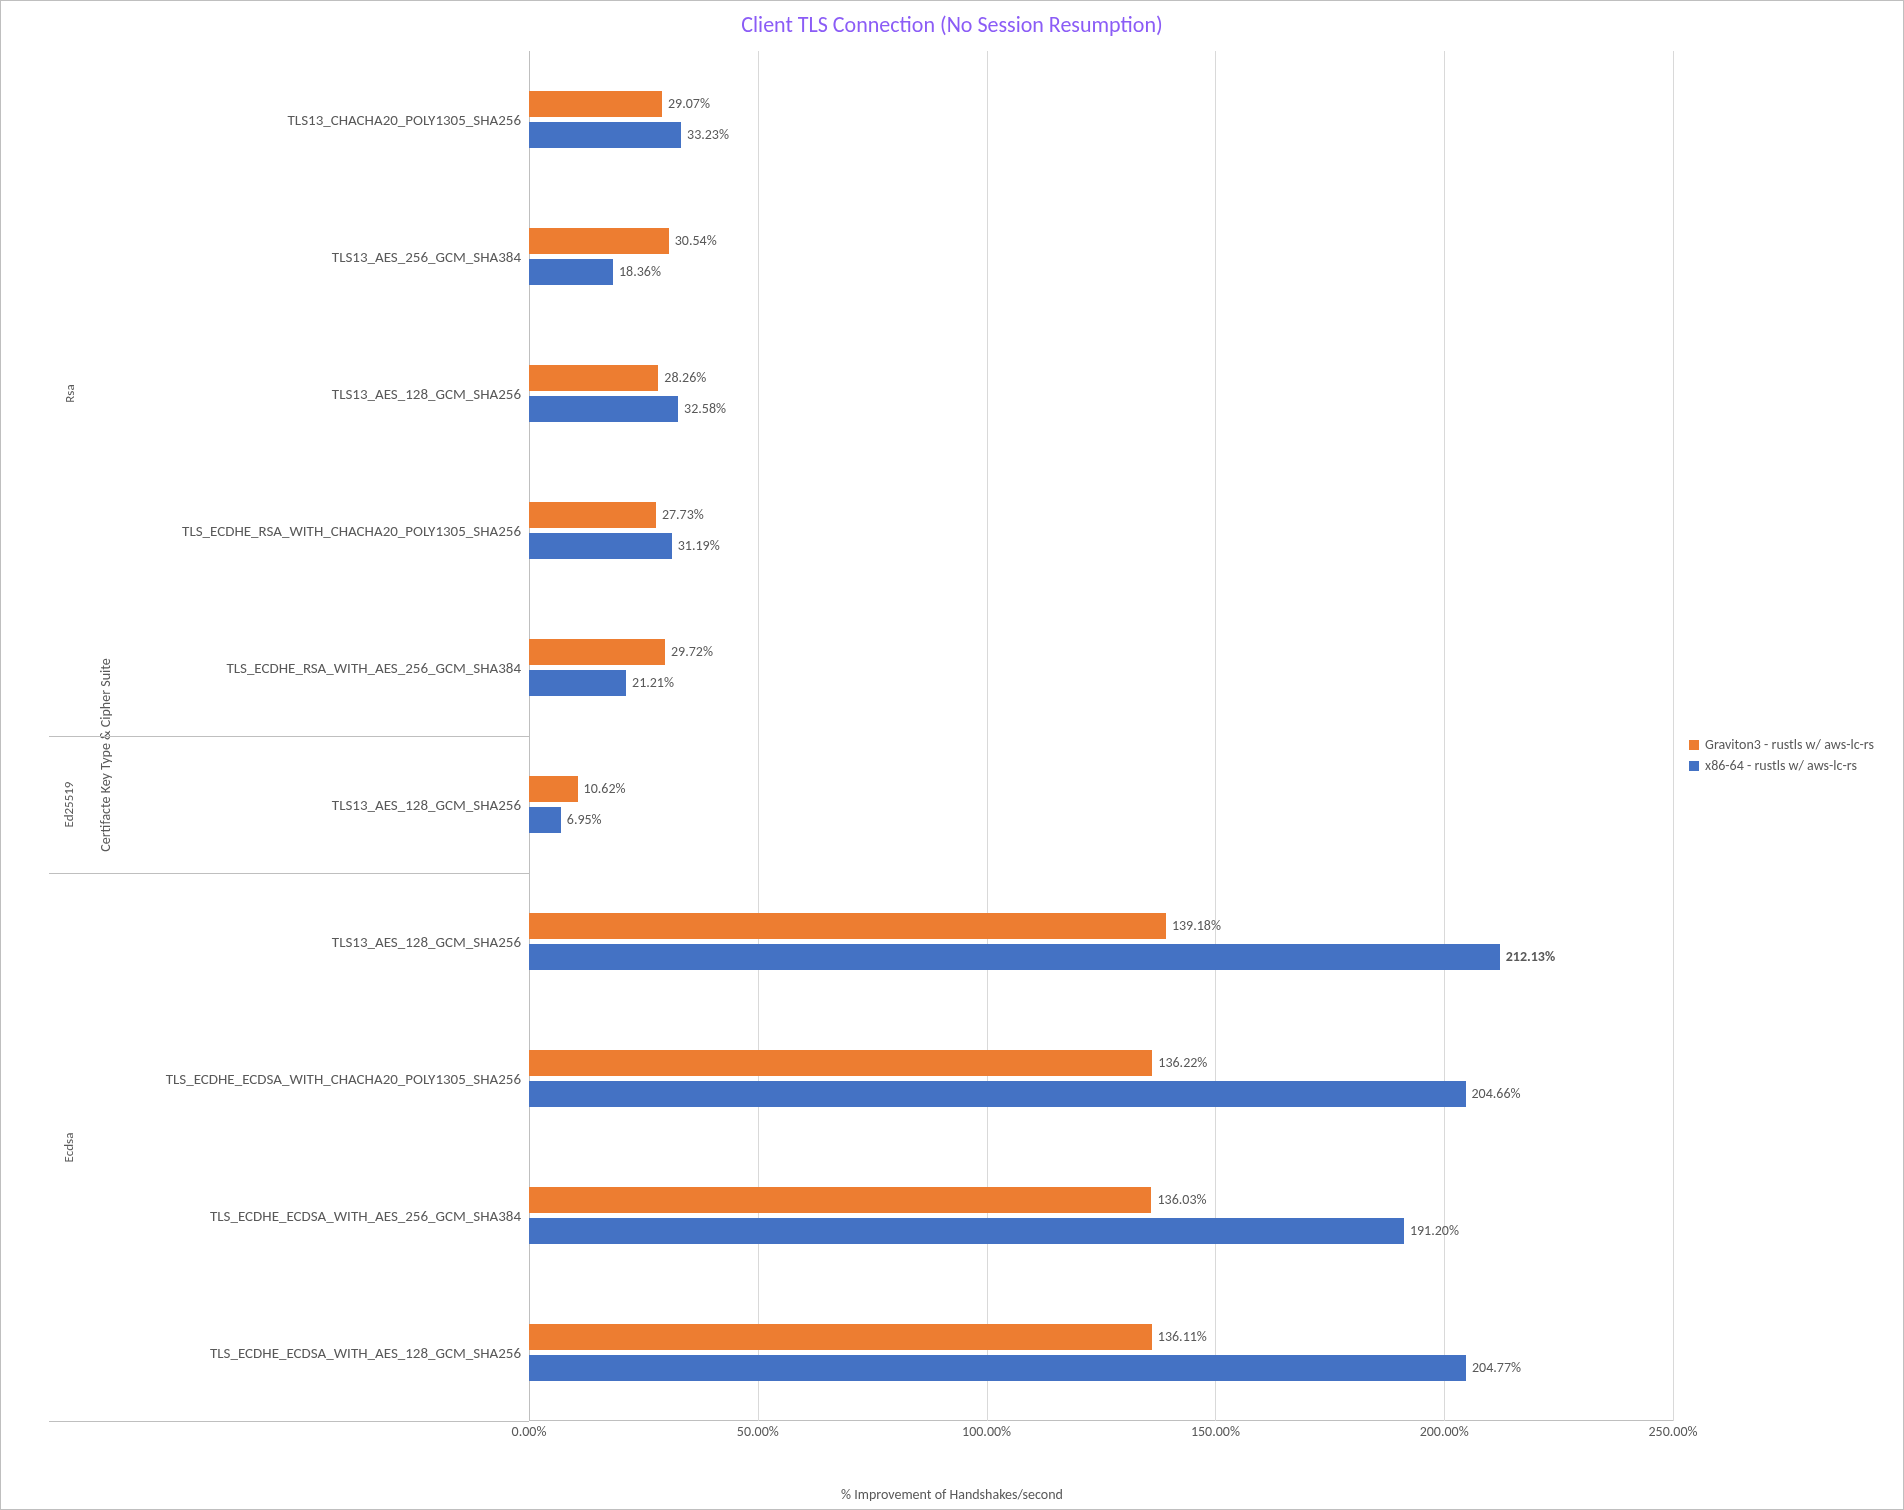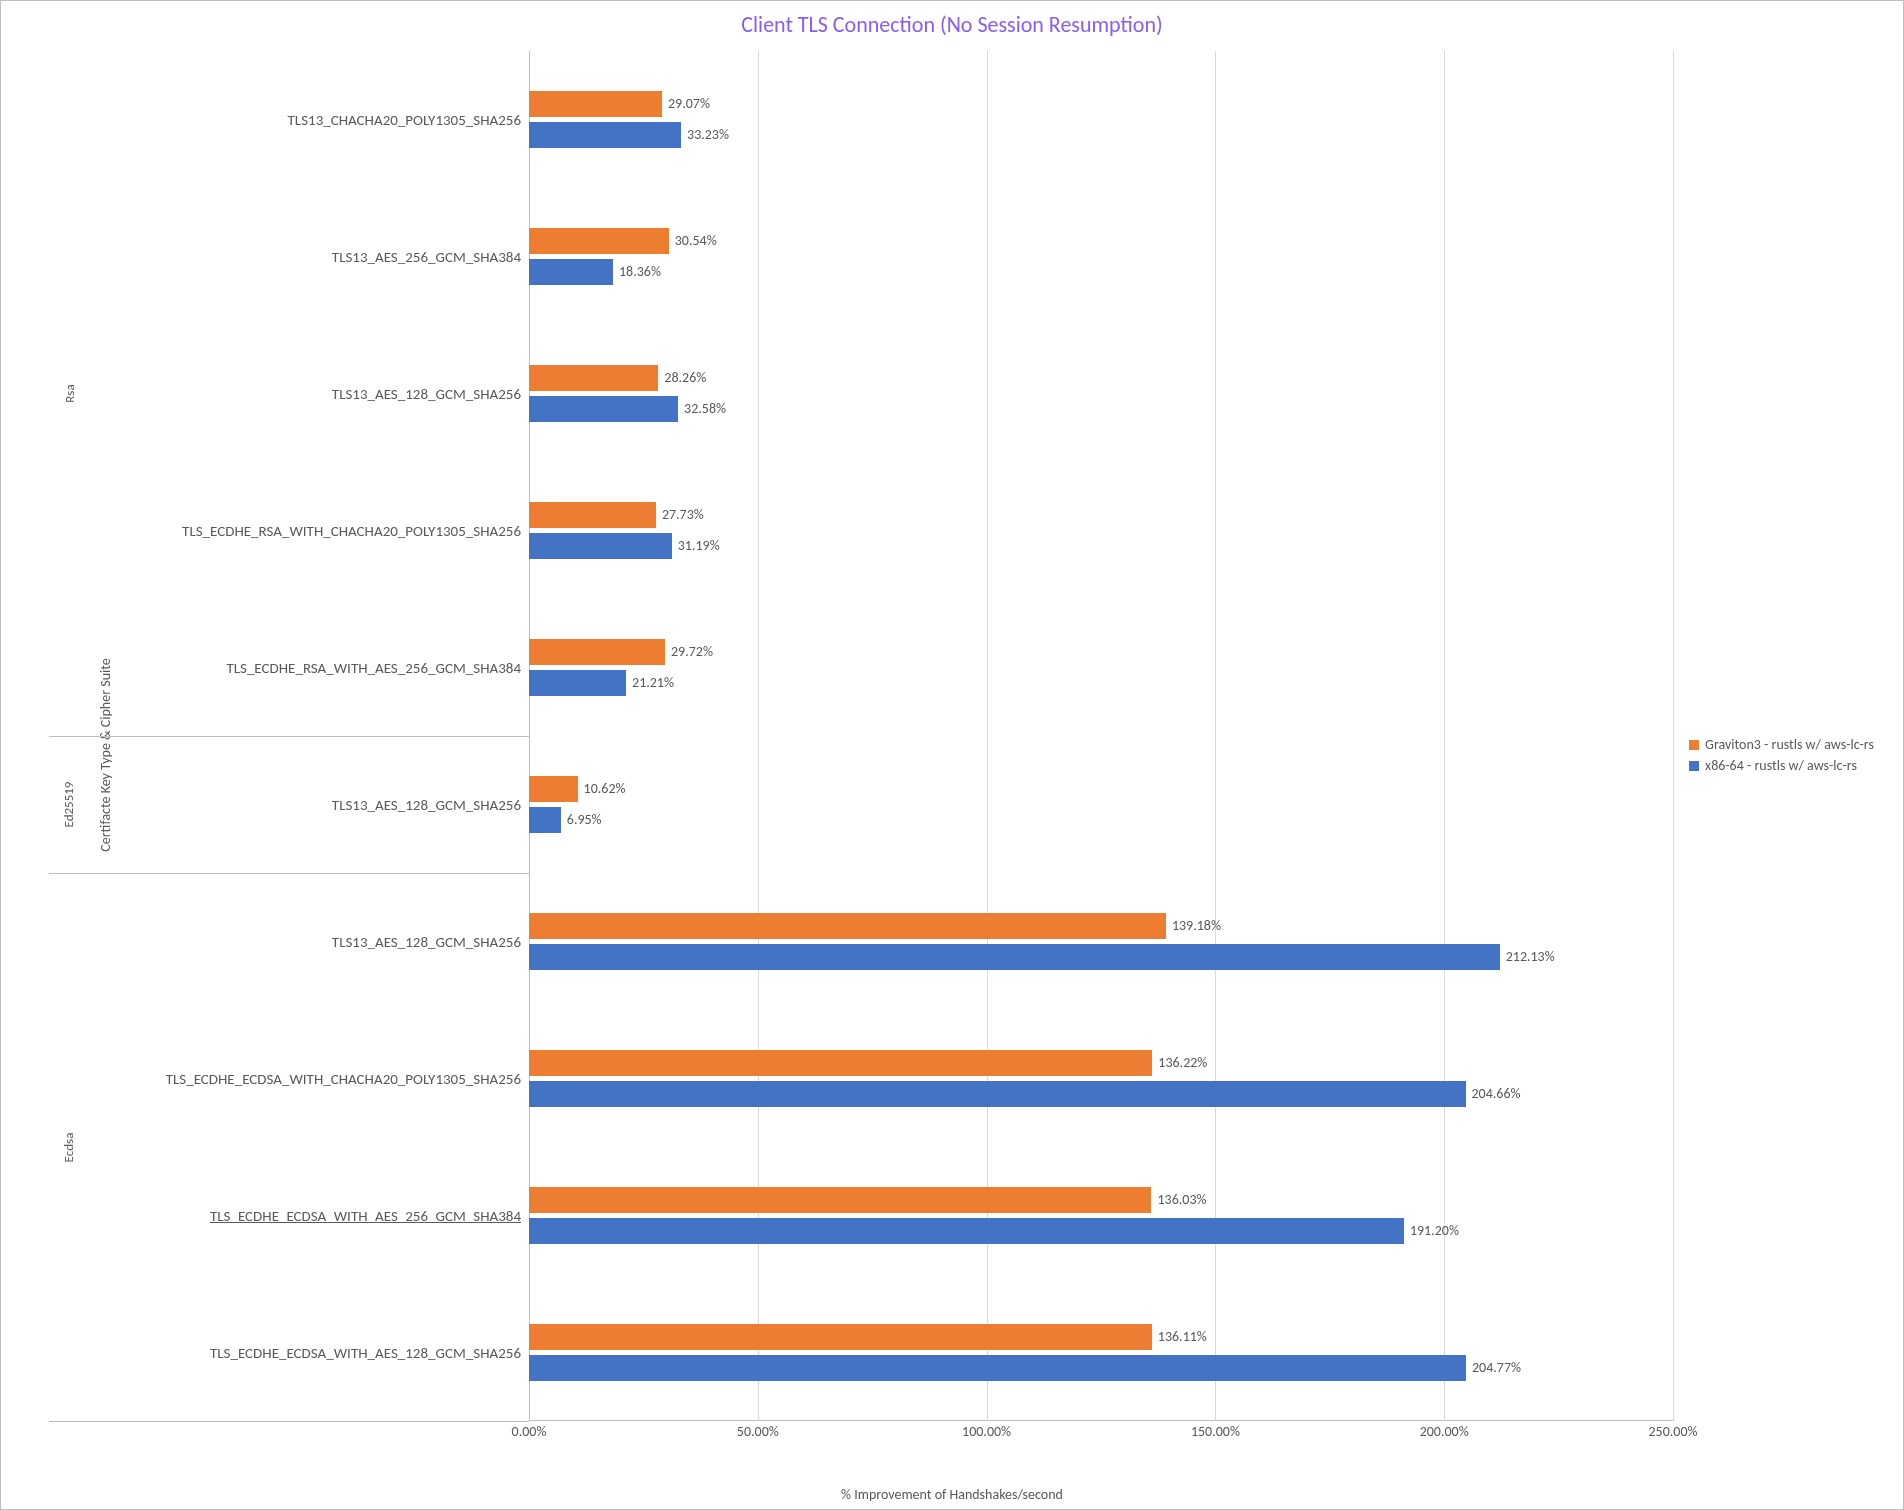--- a/index.html
+++ b/index.html
@@ -206,21 +206,21 @@
         </div>
       <div class="cipher-col" id="cipher-col">
           <div class="cipher-label" style="top: 0%; height: 10%;">TLS13_CHACHA20_POLY1305_SHA256</div>
           <div class="cipher-label" style="top: 10%; height: 10%;">TLS13_AES_256_GCM_SHA384</div>
           <div class="cipher-label" style="top: 20%; height: 10%;">TLS13_AES_128_GCM_SHA256</div>
           <div class="cipher-label" style="top: 30%; height: 10%;">TLS_ECDHE_RSA_WITH_CHACHA20_POLY1305_SHA256</div>
           <div class="cipher-label" style="top: 40%; height: 10%;">TLS_ECDHE_RSA_WITH_AES_256_GCM_SHA384</div>
           <div class="cipher-label" style="top: 50%; height: 10%;">TLS13_AES_128_GCM_SHA256</div>
           <div class="cipher-label" style="top: 60%; height: 10%;">TLS13_AES_128_GCM_SHA256</div>
           <div class="cipher-label" style="top: 70%; height: 10%;">TLS_ECDHE_ECDSA_WITH_CHACHA20_POLY1305_SHA256</div>
-          <div class="cipher-label" style="top: 80%; height: 10%; text-decoration: underline;">TLS_ECDHE_ECDSA_WITH_AES_256_GCM_SHA384</div>
+          <div class="cipher-label" style="top: 80%; height: 10%;">TLS_ECDHE_ECDSA_WITH_AES_256_GCM_SHA384</div>
           <div class="cipher-label" style="top: 90%; height: 10%;">TLS_ECDHE_ECDSA_WITH_AES_128_GCM_SHA256</div>
         </div>
       <div class="bars-col" id="bars-col">
         <div class="plot-border-bottom"></div>
       <div class="gridline axis" style="left: 0%;"></div>
           <div class="gridline" style="left: 20%;"></div>
           <div class="gridline" style="left: 40%;"></div>
           <div class="gridline" style="left: 60%;"></div>
           <div class="gridline" style="left: 80%;"></div>
           <div class="gridline" style="left: 100%;"></div>
@@ -244,21 +244,21 @@
           <div class="bar-label" style="top: 42.9%; height: 1.9%; line-height: 1; display: flex; align-items: center; left: 11.888%;">29.72%</div>
           <div class="bar x86" style="top: 45.2%; height: 1.9%; width: 8.484%;"></div>
           <div class="bar-label" style="top: 45.2%; height: 1.9%; line-height: 1; display: flex; align-items: center; left: 8.484%;">21.21%</div>
           <div class="bar graviton" style="top: 52.9%; height: 1.9%; width: 4.248%;"></div>
           <div class="bar-label" style="top: 52.9%; height: 1.9%; line-height: 1; display: flex; align-items: center; left: 4.248%;">10.62%</div>
           <div class="bar x86" style="top: 55.2%; height: 1.9%; width: 2.78%;"></div>
           <div class="bar-label" style="top: 55.2%; height: 1.9%; line-height: 1; display: flex; align-items: center; left: 2.78%;">6.95%</div>
           <div class="bar graviton" style="top: 62.9%; height: 1.9%; width: 55.672%;"></div>
           <div class="bar-label" style="top: 62.9%; height: 1.9%; line-height: 1; display: flex; align-items: center; left: 55.672%;">139.18%</div>
           <div class="bar x86" style="top: 65.2%; height: 1.9%; width: 84.852%;"></div>
-          <div class="bar-label" style="top: 65.2%; height: 1.9%; line-height: 1; display: flex; align-items: center; left: 84.852%;">212.13%</div>
+          <div class="bar-label" style="top: 65.2%; height: 1.9%; line-height: 1; display: flex; align-items: center; left: 84.852%; font-weight: bold;">212.13%</div>
           <div class="bar graviton" style="top: 72.9%; height: 1.9%; width: 54.488%;"></div>
           <div class="bar-label" style="top: 72.9%; height: 1.9%; line-height: 1; display: flex; align-items: center; left: 54.488%;">136.22%</div>
           <div class="bar x86" style="top: 75.2%; height: 1.9%; width: 81.864%;"></div>
           <div class="bar-label" style="top: 75.2%; height: 1.9%; line-height: 1; display: flex; align-items: center; left: 81.864%;">204.66%</div>
           <div class="bar graviton" style="top: 82.9%; height: 1.9%; width: 54.412%;"></div>
           <div class="bar-label" style="top: 82.9%; height: 1.9%; line-height: 1; display: flex; align-items: center; left: 54.412%;">136.03%</div>
           <div class="bar x86" style="top: 85.2%; height: 1.9%; width: 76.48%;"></div>
           <div class="bar-label" style="top: 85.2%; height: 1.9%; line-height: 1; display: flex; align-items: center; left: 76.48%;">191.20%</div>
           <div class="bar graviton" style="top: 92.9%; height: 1.9%; width: 54.444%;"></div>
           <div class="bar-label" style="top: 92.9%; height: 1.9%; line-height: 1; display: flex; align-items: center; left: 54.444%;">136.11%</div>

